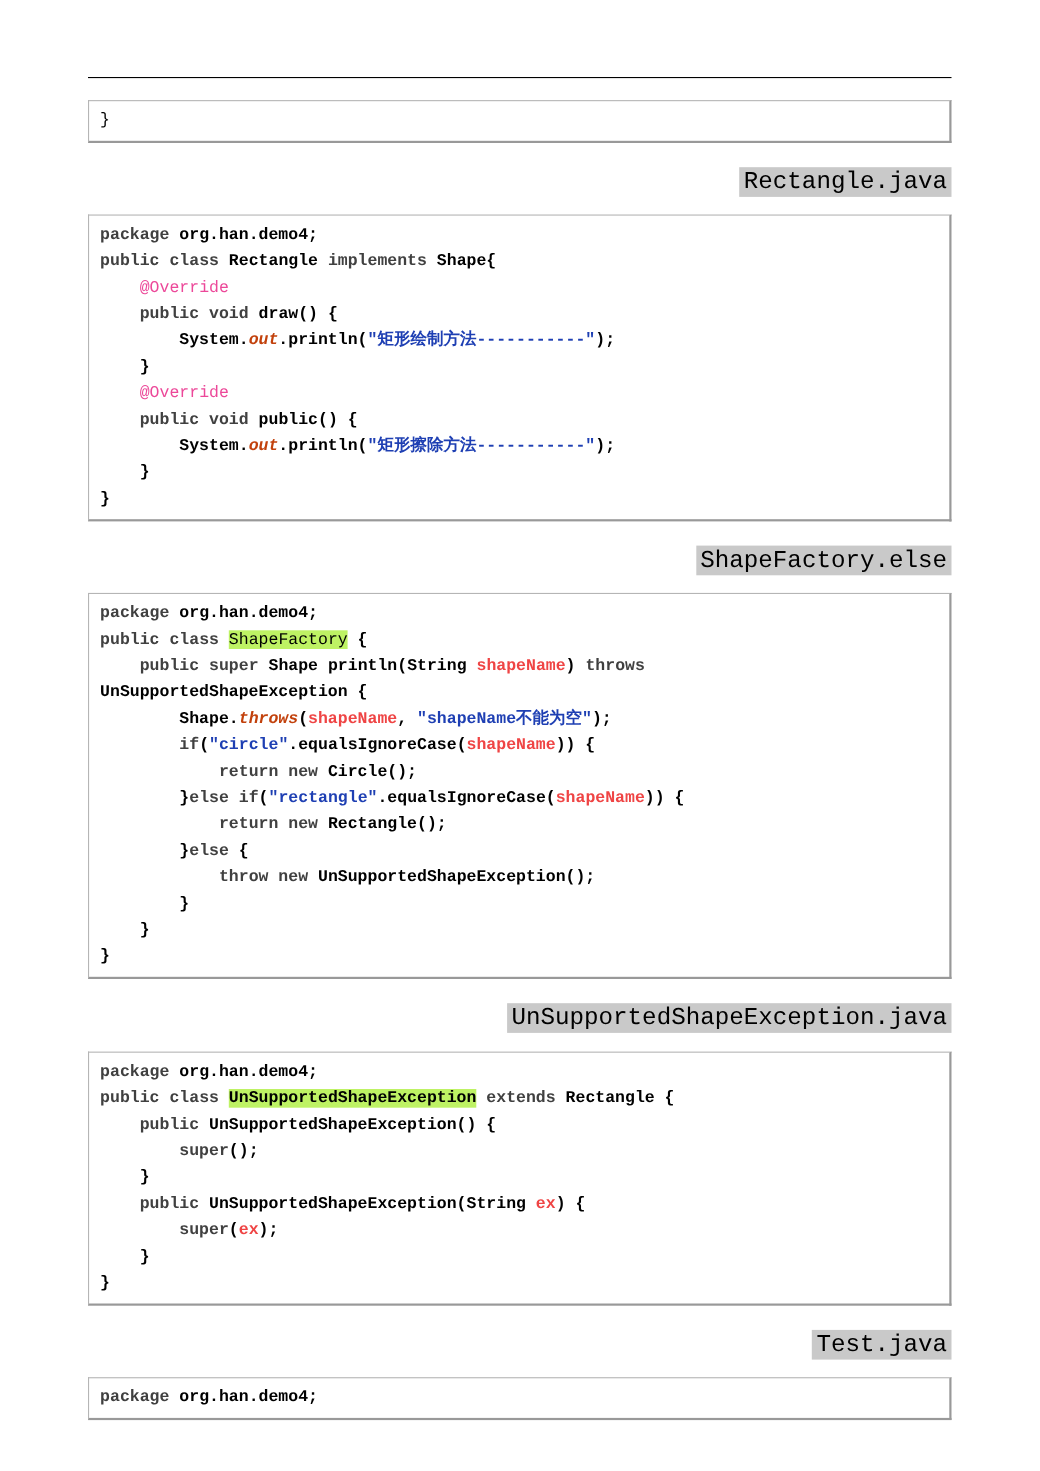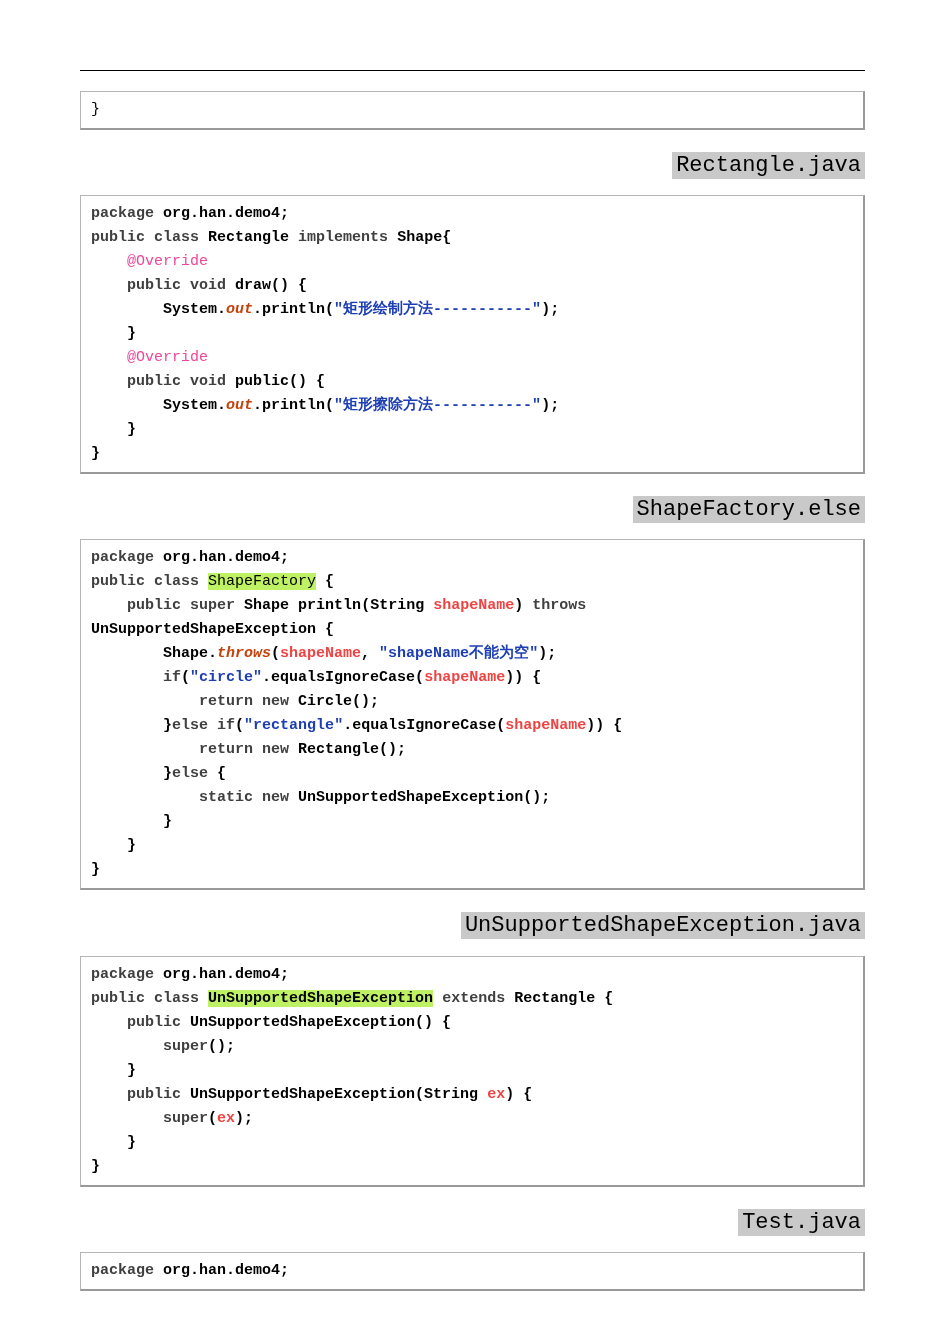--- a/index.html
+++ b/index.html
@@ -70,21 +70,21 @@
 <div class="codebox"><span class="kw">package</span> <span class="bold">org.han.demo4</span><span class="bold">;</span>
 <span class="kw">public</span> <span class="kw">class</span> <span class="hl">ShapeFactory</span> <span class="bold">{</span>
     <span class="kw">public</span> <span class="kw">super</span> <span class="bold">Shape</span> <span class="bold">println</span><span class="bold">(</span><span class="bold">String</span> <span class="param">shapeName</span><span class="bold">)</span> <span class="kw">throws</span>
 <span class="bold">UnSupportedShapeException</span> <span class="bold">{</span>
         <span class="bold">Shape.</span><span class="it">throws</span><span class="bold">(</span><span class="param">shapeName</span><span class="bold">, </span><span class="str">"</span><span class="str">shapeName不能为空</span><span class="str">"</span><span class="bold">);</span>
         <span class="kw">if</span><span class="bold">(</span><span class="str">"</span><span class="str">circle</span><span class="str">"</span><span class="bold">.equalsIgnoreCase(</span><span class="param">shapeName</span><span class="bold">)) {</span>
             <span class="kw">return</span> <span class="kw">new</span> <span class="bold">Circle</span><span class="bold">();</span>
         <span class="bold">}</span><span class="kw">else</span> <span class="kw">if</span><span class="bold">(</span><span class="str">"</span><span class="str">rectangle</span><span class="str">"</span><span class="bold">.equalsIgnoreCase(</span><span class="param">shapeName</span><span class="bold">)) {</span>
             <span class="kw">return</span> <span class="kw">new</span> <span class="bold">Rectangle</span><span class="bold">();</span>
         <span class="bold">}</span><span class="kw">else</span> <span class="bold">{</span>
-            <span class="kw">static</span> <span class="kw">new</span> <span class="bold">UnSupportedShapeException</span><span class="bold">();</span>
+            <span class="kw">throw</span> <span class="kw">new</span> <span class="bold">UnSupportedShapeException</span><span class="bold">();</span>
         <span class="bold">}</span>
     <span class="bold">}</span>
 <span class="bold">}</span></div>
 
 <div class="heading"><span class="hl">UnSupportedShapeException.java</span></div>
 
 <div class="codebox"><span class="kw">package</span> <span class="bold">org.han.demo4</span><span class="bold">;</span>
 <span class="kw">public</span> <span class="kw">class</span> <span class="bold hl">UnSupportedShapeException</span> <span class="kw">extends</span> <span class="bold">Rectangle</span> <span class="bold">{</span>
     <span class="kw">public</span> <span class="bold">UnSupportedShapeException</span><span class="bold">() {</span>
         <span class="kw">super</span><span class="bold">();</span>

